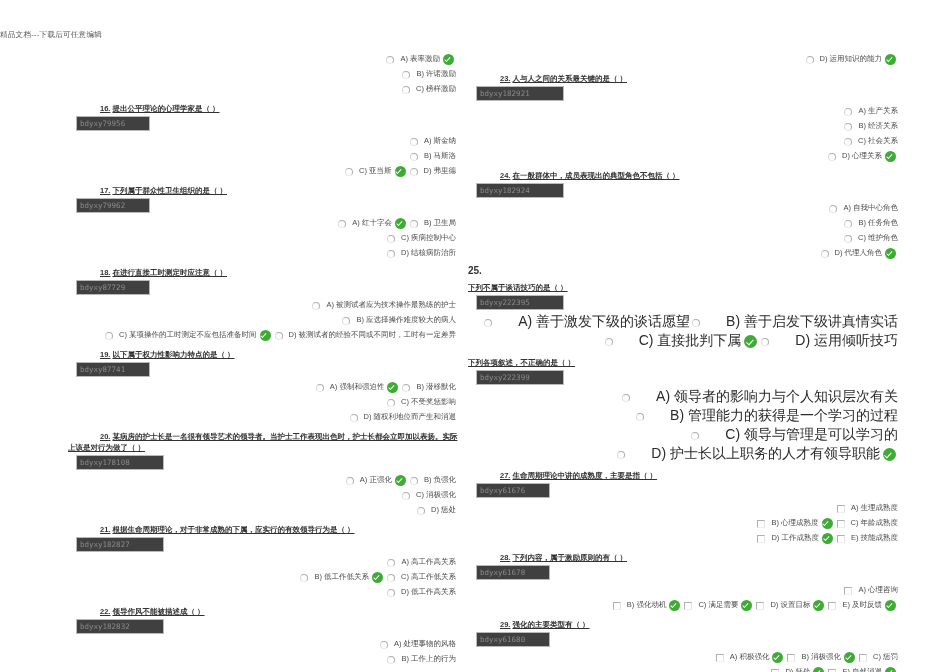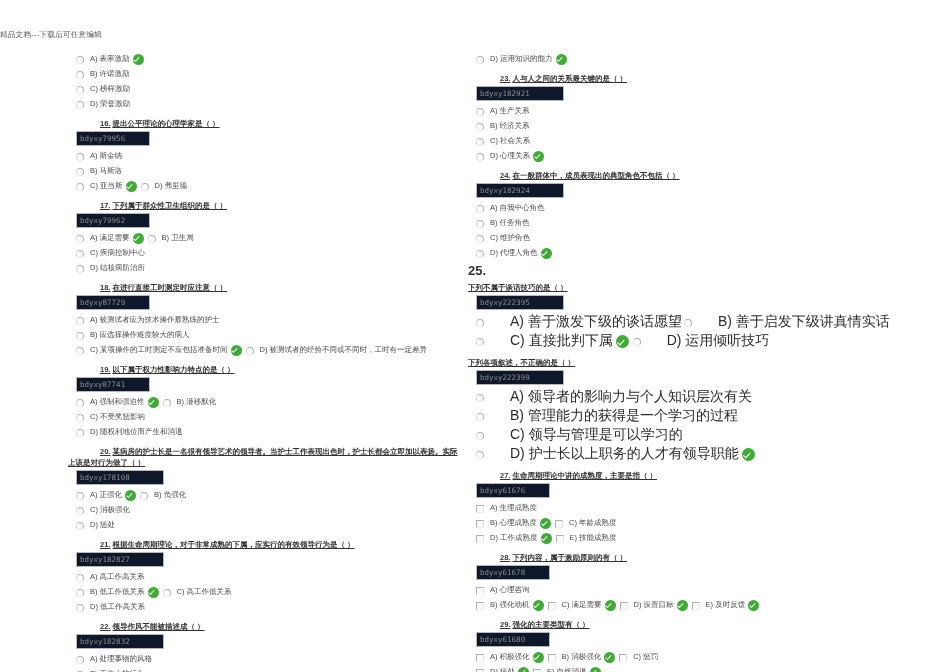--- a/index.html
+++ b/index.html
@@ -51,50 +51,51 @@
     text-decoration: underline;
     margin-right: 2px;
     padding-left: 32px;
   }
   .q-text {
     text-decoration: underline;
   }
   .q-title.wrapline { white-space: normal; }
 
   .q-num-standalone {
-    font-size: 13px;
+    font-size: 10px;
     font-weight: bold;
     color: #333;
     line-height: 10px;
     margin: 5px 0 0 0;
   }
 
   .id-input {
     display: block;
     border: 1px solid #b9b9b9;
-    background: #0f172a;
+    background: #404040;
     width: 66px;
     height: 13px;
     line-height: 13px;
     margin: 1px 0 3px 8px;
     padding: 0 3px;
     font-family: "DejaVu Sans Mono", monospace;
     font-size: 7.5px;
     color: #8a8a8a;
     box-sizing: content-box;
   }
   .id-input.wide { width: 80px; }
 
   
   .opt-row {
     display: flex;
     align-items: center;
     flex-wrap: wrap;
     min-height: 15px;
     margin-left: 8px;
+    justify-content: flex-end;
   }
   .opt {
     display: flex;
     align-items: center;
     margin-right: 2px;
   }
   .opt-label {
     font-size: 7.5px;
     color: #4a4a4a;
     margin-left: 6px;
@@ -175,26 +176,20 @@
           <span class="radio"></span>
           <span class="opt-label">B) 许诺激励</span>
         </span>
       </div>
       <div class="opt-row">
         <span class="opt">
           <span class="radio"></span>
           <span class="opt-label">C) 榜样激励</span>
         </span>
       </div>
-      <div class="opt-row">
-        <span class="opt">
-          <span class="radio"></span>
-          <span class="opt-label">D) 荣誉激励</span>
-        </span>
-      </div>
       <div class="q-block">
         <div class="q-title"><span class="q-num">16.</span><span class="q-text">提出公平理论的心理学家是（        ）</span></div>
         <div class="id-input">bdyxy79956</div>
         <div class="opt-row">
           <span class="opt">
             <span class="radio"></span>
             <span class="opt-label">A) 斯金纳</span>
           </span>
         </div>
         <div class="opt-row">
@@ -214,21 +209,21 @@
             <span class="opt-label">D) 弗里德</span>
           </span>
         </div>
       </div>
       <div class="q-block">
         <div class="q-title"><span class="q-num">17.</span><span class="q-text">下列属于群众性卫生组织的是（        ）</span></div>
         <div class="id-input">bdyxy79962</div>
         <div class="opt-row">
           <span class="opt">
             <span class="radio"></span>
-            <span class="opt-label">A) 满足需要</span>
+            <span class="opt-label">A) 红十字会</span>
             <span class="tick"></span>
           </span>
           <span class="opt">
             <span class="radio"></span>
             <span class="opt-label">B) 卫生局</span>
           </span>
         </div>
         <div class="opt-row">
           <span class="opt">
             <span class="radio"></span>

